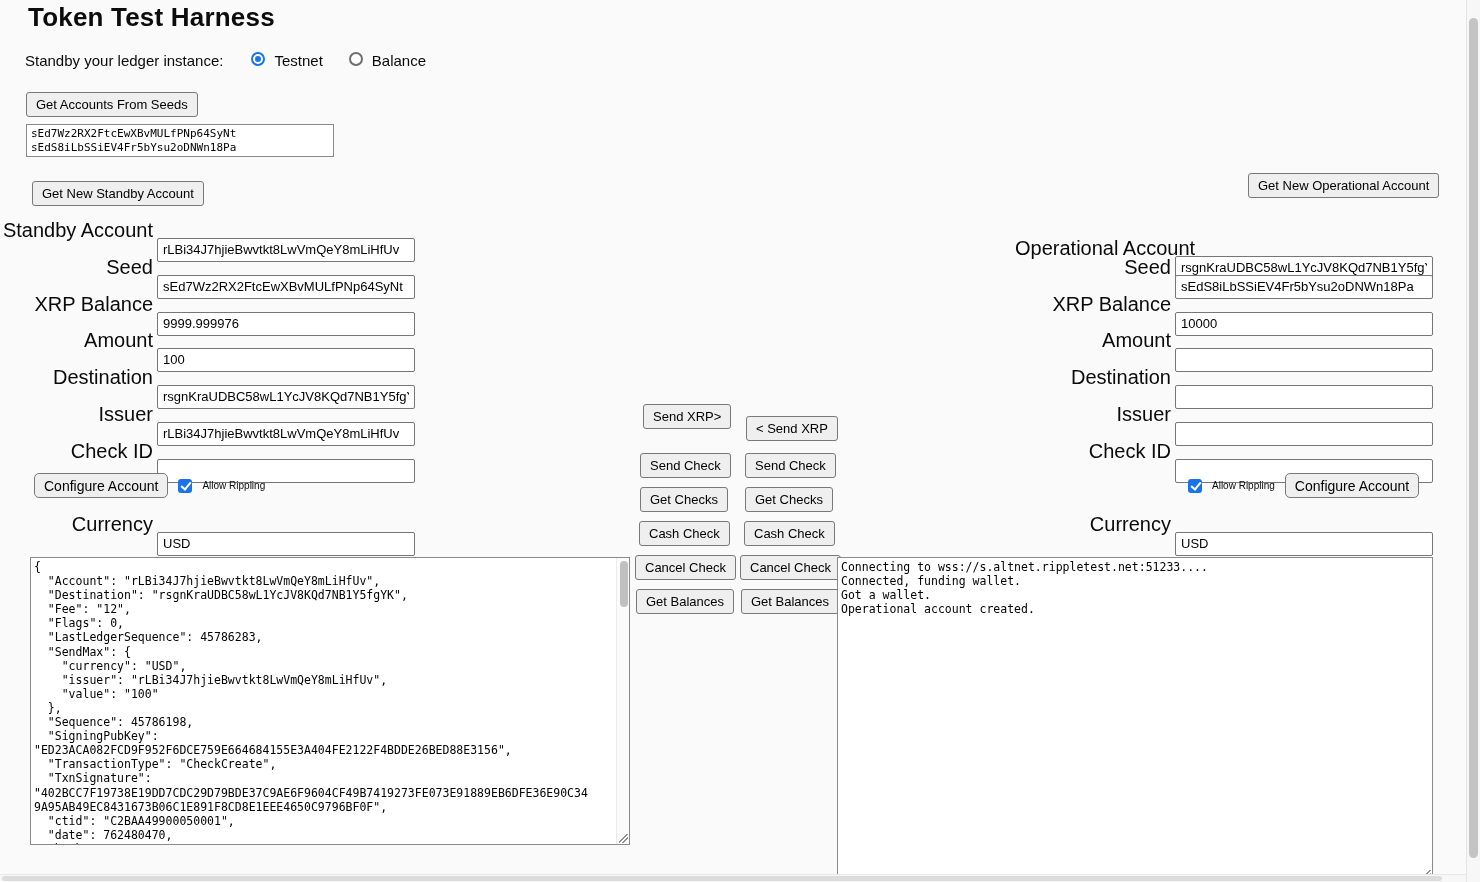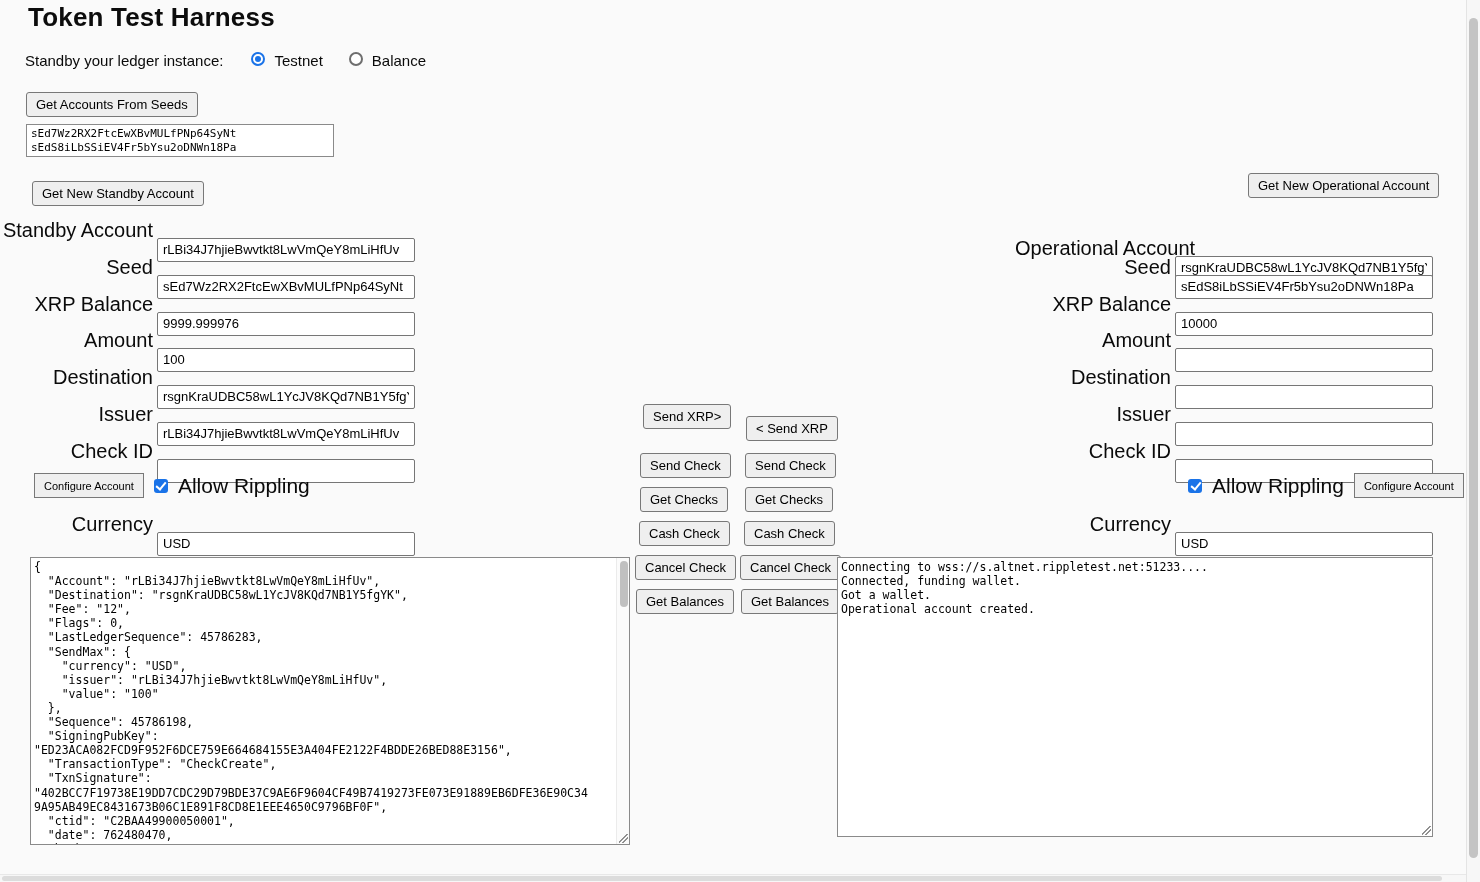--- a/index.html
+++ b/index.html
@@ -115,27 +115,27 @@
   }
   .checkbox::after {
     content: "";
     position: absolute;
     left: 4.5px; top: 1.5px;
     width: 4px; height: 8px;
     border-right: 2px solid #fff;
     border-bottom: 2px solid #fff;
     transform: rotate(40deg);
   }
-  .cfg-label { font-size: 21px; margin: 0 10px; }
+  .cfg-label { font-size: 10px; margin: 0 10px; }
   .cfg-btn {
     background: #efefef;
     border: 1px solid #787878;
-    border-radius: 0;
+    border-radius: 5px;
     font-family: "Liberation Sans", sans-serif;
-    font-size: 11px;
+    font-size: 14px;
     height: 25px;
     line-height: 22px;
     padding: 0 9px;
     white-space: nowrap;
   }
   .results-wrap { position: absolute; }
   textarea.results {
     width: 100%; height: 100%;
     font-size: 11.5px;
     line-height: 14.1px;
@@ -339,21 +339,21 @@
 9A95AB49EC8431673B06C1E891F8CD8E1EEE4650C9796BF0F",
   "ctid": "C2BAA49900050001",
   "date": 762480470,
   "hash":</textarea>
     <div class="ta-scrollbar">
         <div class="thumb"></div>
       </div>
     <div class="grip"></div>
   </div>
 
-  <div class="results-wrap" style="left:837px; top:557px; width:596px; height:280px;">
+  <div class="results-wrap" style="left:837px; top:557px; width:596px; height:324px;">
     <textarea class="results" readonly="" spellcheck="false" style="">Connecting to wss://s.altnet.rippletest.net:51233....
 Connected, funding wallet.
 Got a wallet.
 Operational account created.</textarea>
     <div class="grip"></div>
   </div>
 
   <div class="win-vscroll">
       <div class="thumb"></div>
     </div>

